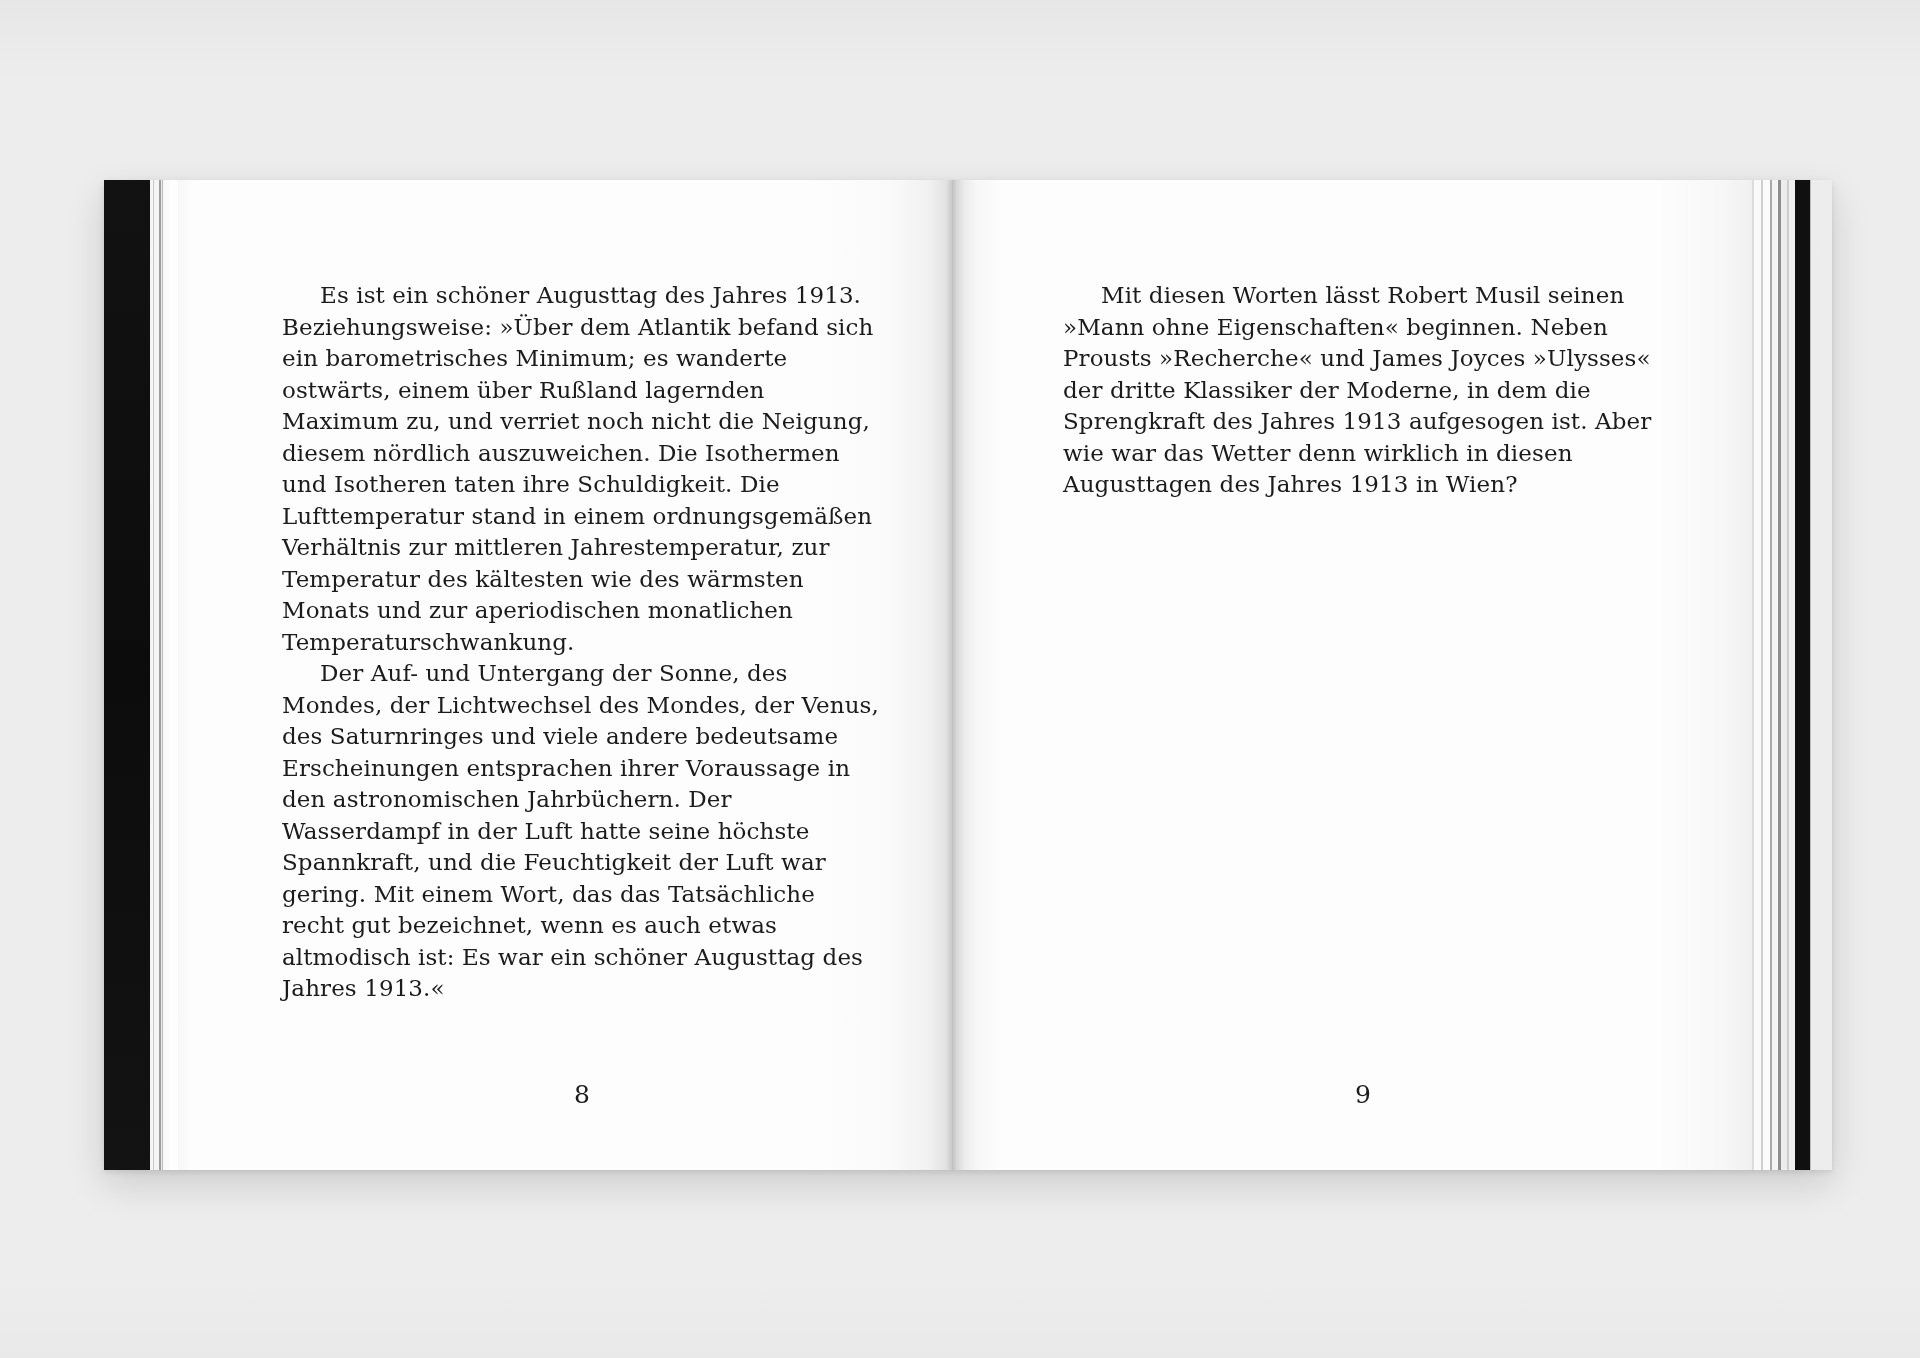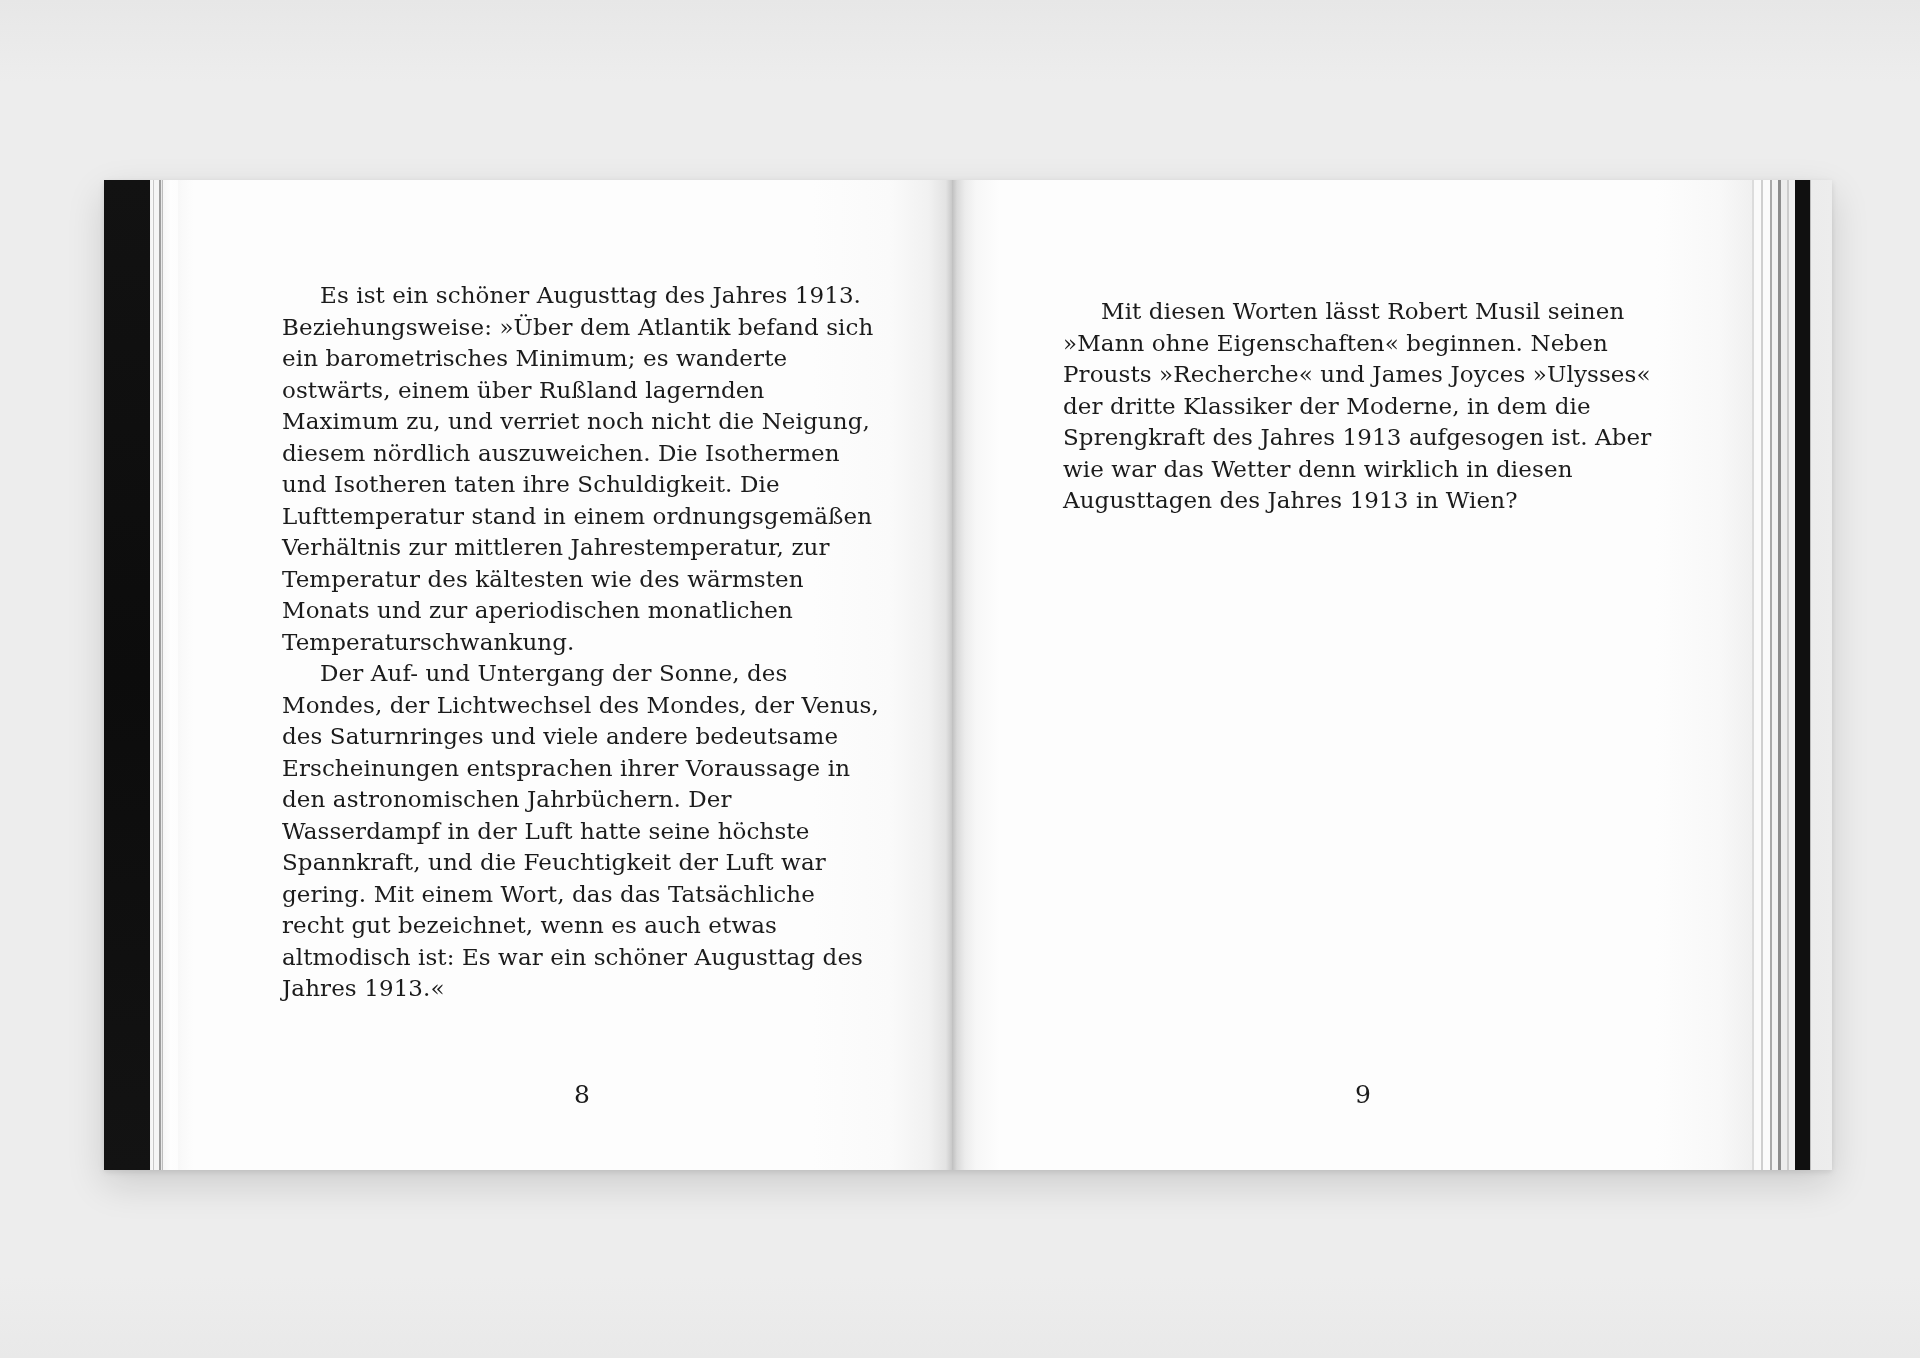--- a/index.html
+++ b/index.html
@@ -109,21 +109,21 @@
     position: absolute;
     top: 100px;
     width: 600px;
     font-size: 23px;
     line-height: 31.5px;
     color: #1b1b1b;
     letter-spacing: 0.1px;
   }
 
   .page-left .text-block  { left: 104px; }
-  .page-right .text-block { left: 111px; margin-top: 16px; }
+  .page-right .text-block { left: 111px; }
 
   .para {
     margin: 0;
     text-indent: 38px;
     text-align: left;
   }
 
   
   .page-right .para + .para { margin-top: 31.5px; }
 

